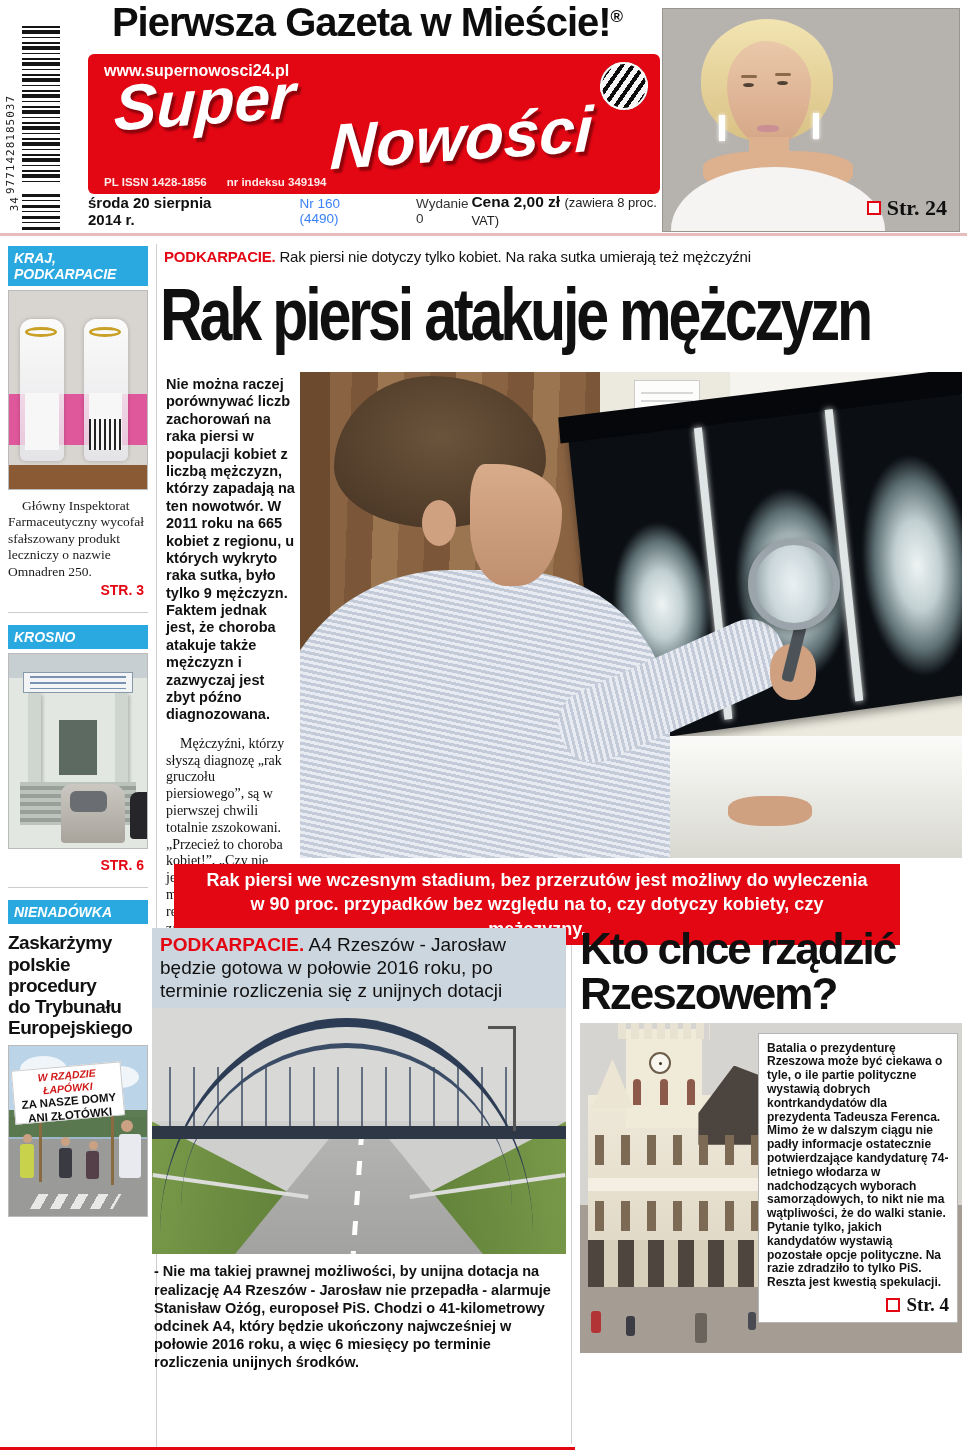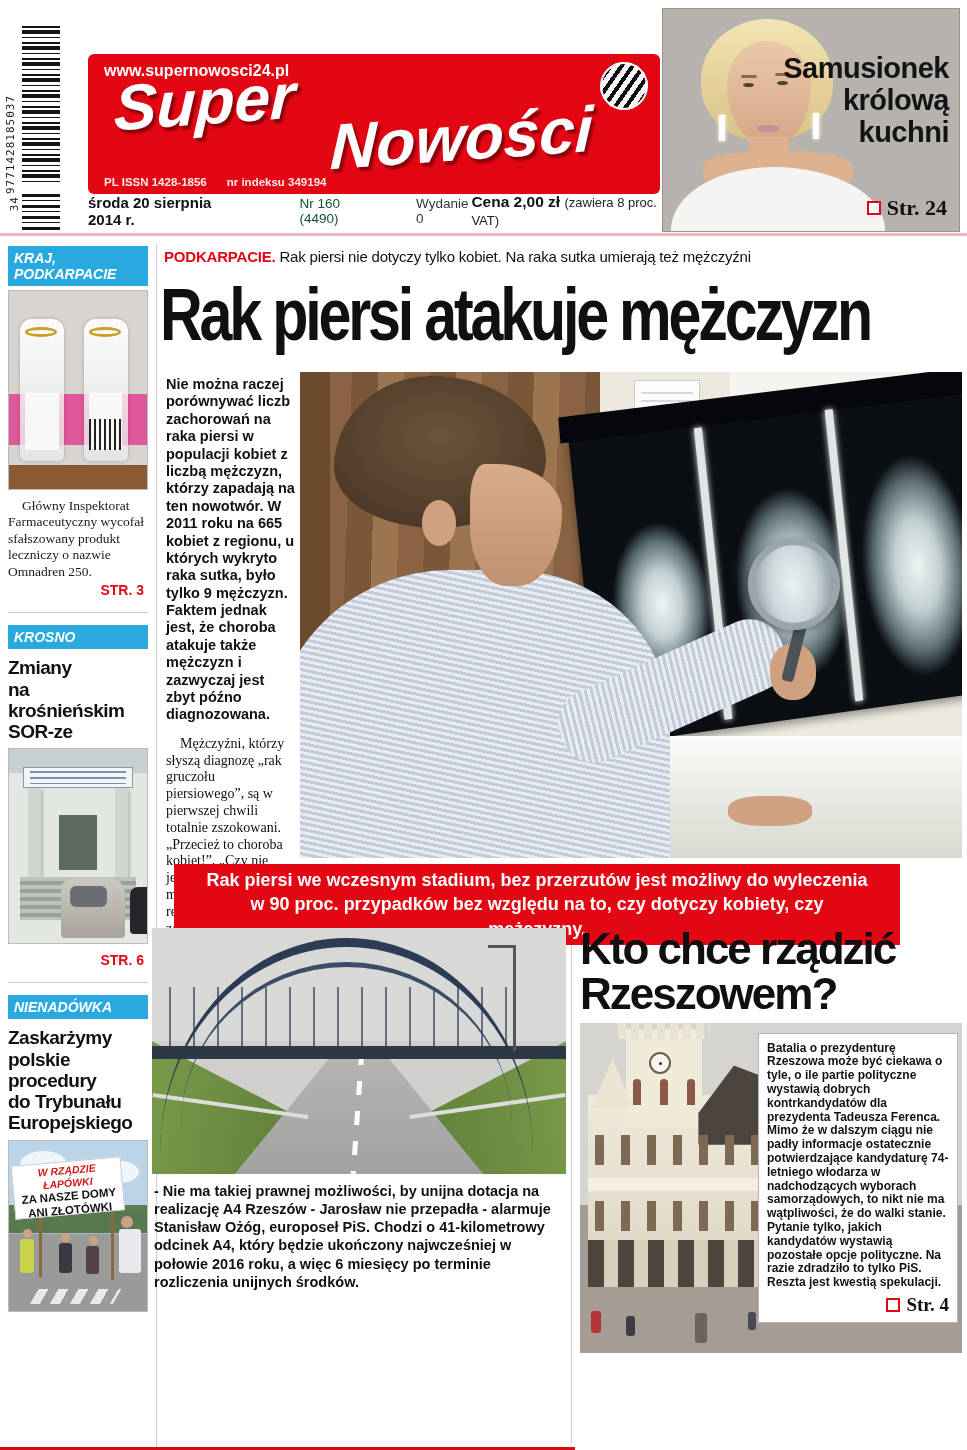--- a/index.html
+++ b/index.html
@@ -26,21 +26,21 @@
   .mh-url{position:absolute;left:16px;top:8px;color:#fff;font-weight:bold;font-size:16px;}
   .mh-logo1{position:absolute;left:26px;top:16px;font-size:64px;line-height:1;font-weight:bold;font-style:italic;
             color:#fff;transform:rotate(-4deg) skewX(-6deg);text-shadow:3px 4px 2px rgba(70,0,5,.55);}
   .mh-logo2{position:absolute;left:242px;top:52px;font-size:64px;line-height:1;font-weight:bold;font-style:italic;
             color:#fff;transform:rotate(-4deg) skewX(-6deg);text-shadow:3px 4px 2px rgba(70,0,5,.55);}
   .mh-globe{position:absolute;right:12px;top:8px;width:48px;height:48px;border-radius:50%;
             background:repeating-linear-gradient(125deg,#0d0d0d 0 4px,#f6f6f6 4px 9px);box-shadow:0 0 0 2px #fff inset;}
   .mh-issn{position:absolute;left:16px;bottom:6px;color:#ffe9e9;font-size:11.5px;font-weight:bold;display:flex;gap:20px;}
   .datebar{left:88px;top:196px;width:572px;height:30px;display:flex;align-items:center;font-size:15px;}
   .db-date{font-weight:bold;}
-  .db-issue{margin-left:60px;font-size:13.5px;color:#14532d;}
+  .db-issue{margin-left:60px;font-size:13.5px;color:#3b82f6;}
   .db-edition{margin-left:44px;font-size:13.5px;color:#333;}
   .db-price{margin-left:auto;font-weight:bold;font-size:15.5px;}
   .db-price span.note{font-weight:normal;font-size:13px;color:#222;}
   .header-rule{left:0;top:233px;width:967px;height:3px;background:#e8bcbc;}
 
   
   .promo{left:662px;top:8px;width:298px;height:224px;background:#b6b3ae;border:1px solid #98948e;box-sizing:border-box;overflow:hidden;}
   .pw-hair{position:absolute;left:38px;top:10px;width:132px;height:122px;border-radius:50% 50% 46% 46%;
            background:linear-gradient(#f2e4b2,#d9c184);}
   .pw-face{position:absolute;left:64px;top:32px;width:84px;height:106px;
@@ -224,20 +224,21 @@
 
 <div class="page">
 
   <div class="abs barcode">
     <div class="bc-digits">9771428185037</div>
     <div class="bc-bars"></div>
     <div class="bc-bars2"></div>
     <div class="bc-suffix">34</div>
   </div>
 
+  <div class="abs tagline"><span>Pierwsza Gazeta w Mieście!</span><sup>®</sup></div>
 
   <div class="abs masthead">
     <div class="mh-url">www.supernowosci24.pl</div>
     <div class="mh-logo1">Super</div>
     <div class="mh-logo2">Nowości</div>
     <div class="mh-globe"></div>
     <div class="mh-issn">
       <span>PL ISSN 1428-1856</span>
       <span>nr indeksu 349194</span>
     </div>
@@ -257,23 +258,20 @@
     <div class="pw-brow" style="left:78px;top:66px;"></div>
     <div class="pw-brow" style="left:112px;top:64px;"></div>
     <div class="pw-eye" style="left:80px;top:74px;"></div>
     <div class="pw-eye" style="left:114px;top:72px;"></div>
     <div class="pw-lips"></div>
     <div class="pw-neck"></div>
     <div class="pw-chest"></div>
     <div class="pw-dress"></div>
     <div class="pw-earring" style="left:56px;top:106px;"></div>
     <div class="pw-earring" style="left:150px;top:104px;"></div>
-    <div class="promo-title">Samusionek
-królową
-kuchni</div>
     <div class="page-ref promo-page">
       <span class="red-sq"></span>
       <span>Str. 24</span>
     </div>
   </div>
 
   <div class="abs div-v-main"></div>
   <div class="abs div-v-bot"></div>
 
   <div class="abs sidebar">
@@ -293,23 +291,20 @@
             <div class="amp-bars"></div>
           </div>
         </div>
       </div>
       <div class="sb-text">Główny Inspektorat Farmaceutyczny wycofał sfałszowany produkt leczniczy o nazwie Omnadren 250.</div>
       <div class="sb-page">STR. 3</div>
     </div>
 
     <div class="sb-item">
       <div class="sb-section">KROSNO</div>
-      <div class="sb-headline">Zmiany
-na krośnieńskim
-SOR-ze</div>
       <div class="sb-photo ph-hosp">
         <div class="hosp-sky"></div>
         <div class="hosp-sign">
           <div class="hosp-sign-lines"></div>
         </div>
         <div class="hosp-col" style="left:14%;"></div>
         <div class="hosp-col" style="right:14%;"></div>
         <div class="hosp-door"></div>
         <div class="hosp-stairs"></div>
         <div class="hosp-car">
@@ -391,20 +386,24 @@
     <div class="lp-arm"></div>
     <div class="lp-hand2"></div>
     <div class="lp-hand"></div>
     <div class="lp-maghandle"></div>
     <div class="lp-mag"></div>
   </div>
 
   <div class="abs lead-banner">Rak piersi we wczesnym stadium, bez przerzutów jest możliwy do wyleczenia w 90 proc. przypadków bez względu na to, czy dotyczy kobiety, czy mężczyzny.</div>
 
   <div class="abs story-a4">
+    <div class="sa-kicker">
+      <span class="ktag">PODKARPACIE.</span>
+      <span>A4 Rzeszów - Jarosław będzie gotowa w połowie 2016 roku, po terminie rozliczenia się z unijnych dotacji</span>
+    </div>
     <div class="sa-photo">
       <div class="br-grassL"></div>
       <div class="br-grassR"></div>
       <div class="br-road"></div>
       <div class="br-centerline"></div>
       <div class="br-rail" style="left:0;transform:rotate(8deg);"></div>
       <div class="br-rail" style="right:0;transform:rotate(-8deg);"></div>
       <div class="br-hangers"></div>
       <div class="br-arch"></div>
       <div class="br-arch2"></div>

